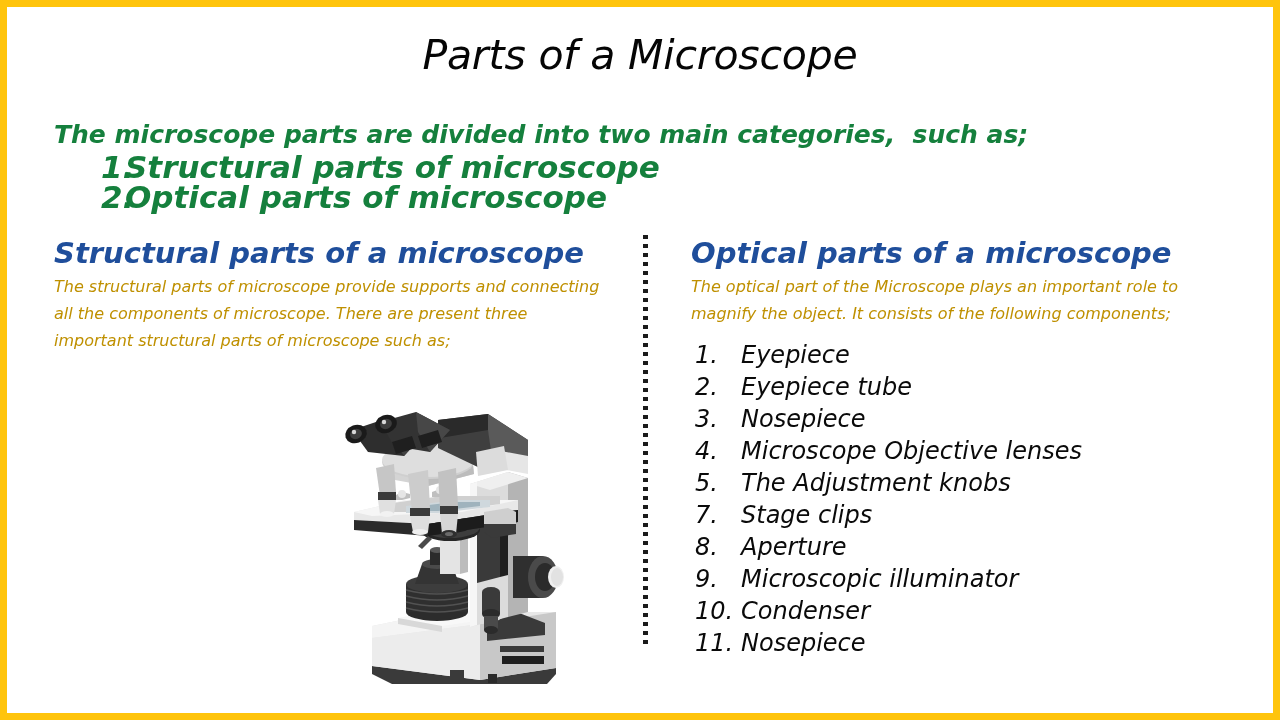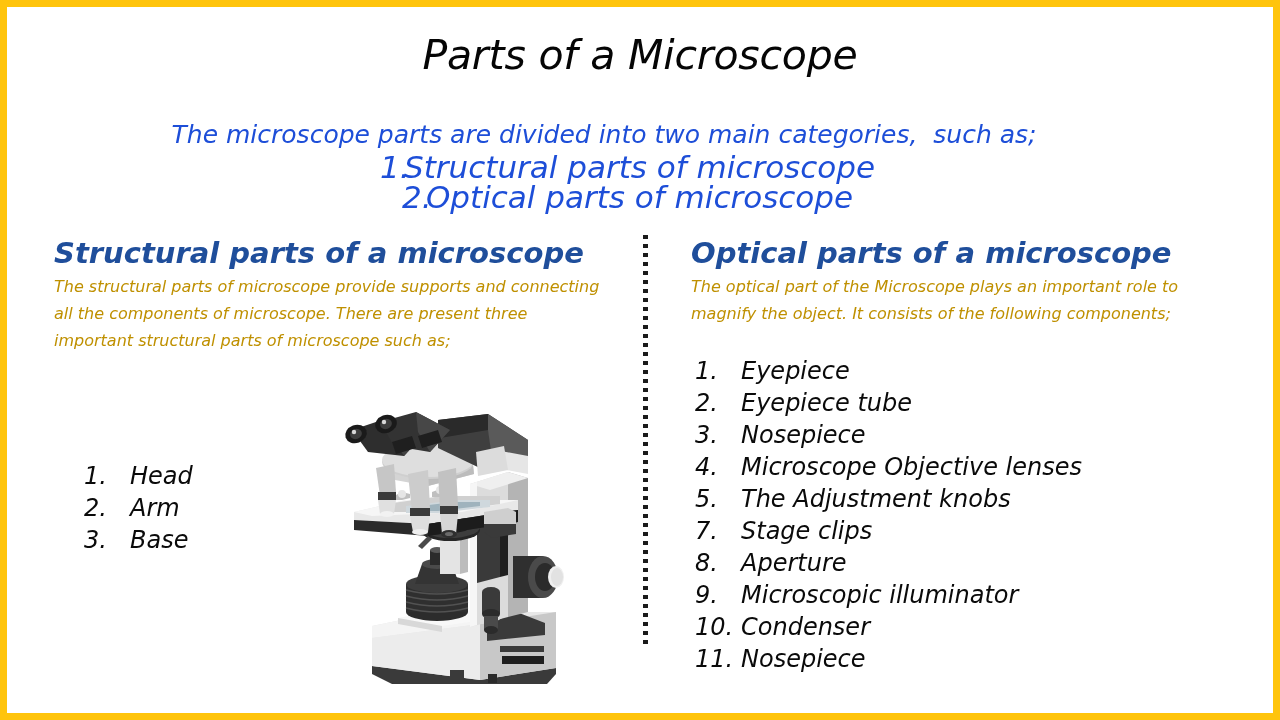--- a/index.html
+++ b/index.html
@@ -28,24 +28,23 @@
     font-style:italic;
     color:#050505;
     letter-spacing:-0.2px;
   }
 
   
   #intro {
     position:absolute;
     left:47px; top:113px;
     width:1100px;
-    color:#1d4ed8;
-    font-style:italic;
-    font-weight:400;
-    text-align:center;
+    color:#15803d;
+    font-style:italic;
+    font-weight:700;
   }
   #intro .lead { font-size:25px; line-height:30px; white-space:pre; }
   #intro ol { list-style:none; margin-top:2px; }
   #intro ol li {
     font-size:31px; line-height:30px;
     padding-left:47px;
     white-space:pre;
   }
   #intro ol li .num { display:inline-block; width:24px; }
 
@@ -89,21 +88,21 @@
     line-height:32px;
     font-style:italic;
     color:#0a0a0a;
     white-space:pre;
   }
   ol.parts li .num {
     display:inline-block;
     width:46px;
   }
   #list-structural { position:absolute; left:30px; top:225px; }
-  #list-optical    { margin-top:28px; margin-left:4px; }
+  #list-optical    { margin-top:12px; margin-left:4px; }
 
   
   #microscope {
     position:absolute;
     left:325px; top:405px;
     width:290px; height:290px;
   }
 </style>
 </head>
 <body>
@@ -119,25 +118,20 @@
       <li><span class="num">2.</span><span>Optical parts of microscope</span></li>
     </ol>
   </div>
 
   <div id="divider"></div>
 
   <div class="col" id="col-left">
     <div class="col-heading">Structural parts of a microscope</div>
     <div class="col-body">The structural parts of microscope provide supports and connecting all the components of microscope. There are present three important structural parts of microscope such as;</div>
 
-    <ol class="parts" id="list-structural">
-      <li><span class="num">1.</span><span>Head</span></li>
-      <li><span class="num">2.</span><span>Arm</span></li>
-      <li><span class="num">3.</span><span>Base</span></li>
-    </ol>
   </div>
 
   <div class="col" id="col-right">
     <div class="col-heading">Optical parts of a microscope</div>
     <div class="col-body">The optical part of the Microscope plays an important role to magnify the object. It consists of the following components;</div>
 
     <ol class="parts" id="list-optical">
       <li><span class="num">1.</span><span>Eyepiece</span></li>
       <li><span class="num">2.</span><span>Eyepiece tube</span></li>
       <li><span class="num">3.</span><span>Nosepiece</span></li>

